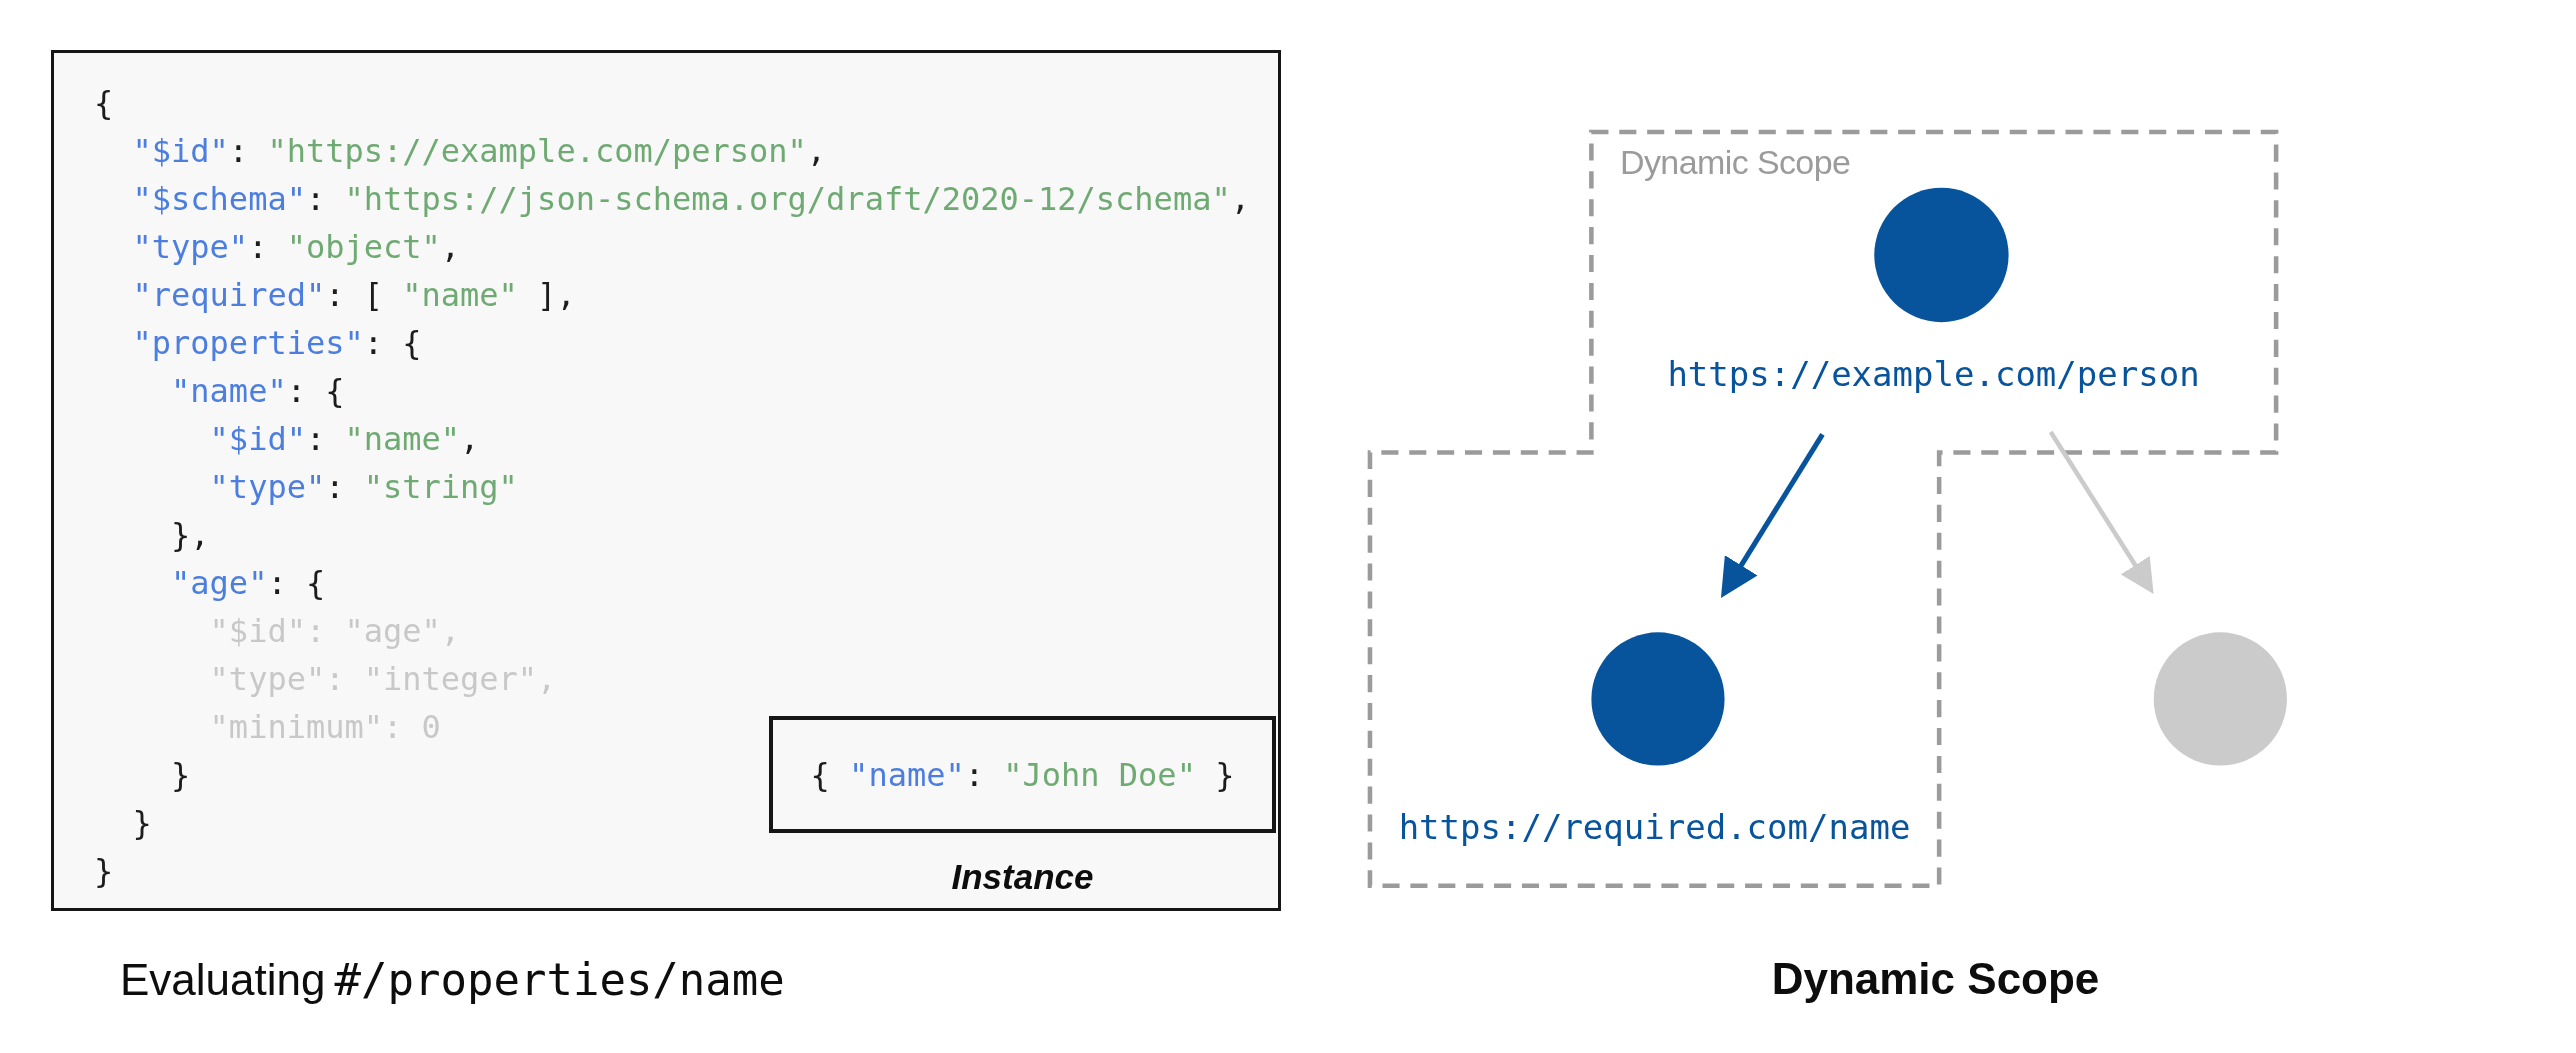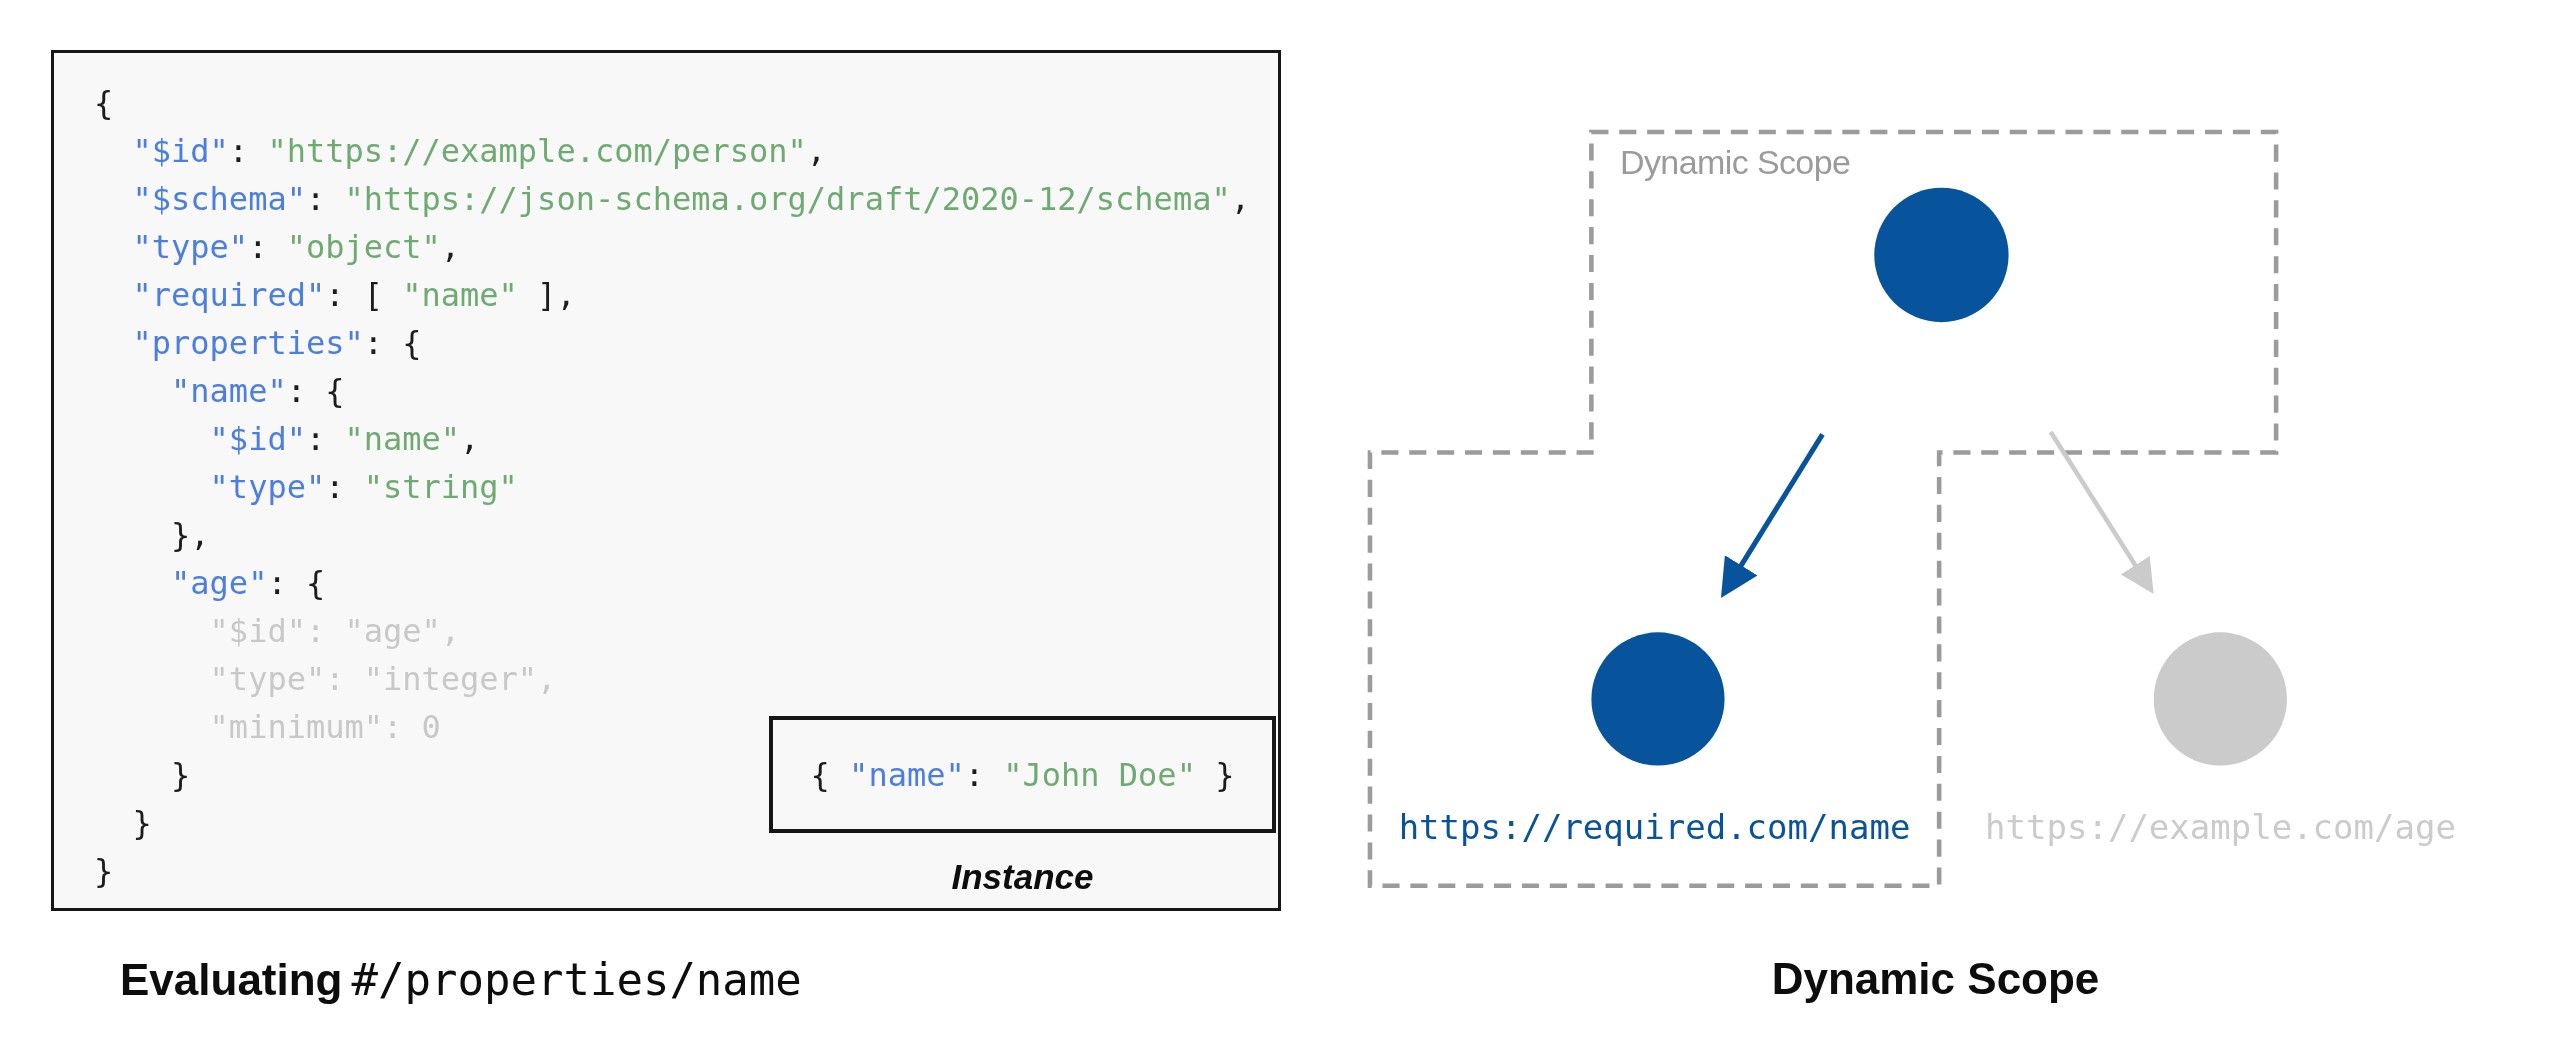--- a/index.html
+++ b/index.html
@@ -54,21 +54,21 @@
     text-align: center;
     font-weight: bold;
     font-size: 35px;
     color: #0d0d0d;
     font-style: italic;
   }
 
   
   .caption { position: absolute; top: 954px; font-size: 44px; color: #0d0d0d; white-space: nowrap; }
   .caption-left { left: 120px; }
-  .cap-bold { font-weight: bold; margin-right: 9px; }
+  .cap-bold { font-weight: normal; margin-right: 9px; }
   .cap-mono { font-family: "DejaVu Sans Mono", "Liberation Mono", monospace; font-weight: normal; margin-top: 44px; }
   .caption-right { left: 1651px; width: 569px; text-align: center; font-weight: bold; }
 
   
   .diagram { position: absolute; left: 0; top: 0; }
   .scope-outline {
     fill: none;
     stroke: var(--diagram-frame, #9b9b9b);
     stroke-width: 8;
     stroke-dasharray: 30 19;
@@ -129,18 +129,18 @@
     <line class="edge-blue" x1="3201" y1="763" x2="3028" y2="1042" marker-end="url(#arrow-blue)"></line>
     <line class="edge-gray" x1="3602" y1="759" x2="3778" y2="1036" marker-end="url(#arrow-gray)"></line>
 
     <circle class="node-blue" cx="3410" cy="448" r="118"></circle>
     <circle class="node-blue" cx="2912" cy="1228" r="117"></circle>
     <circle class="node-gray" cx="3900" cy="1228" r="117"></circle>
   </svg>
 
   <div class="scope-label">Dynamic Scope</div>
 
+  <div class="url url-person">https://example.com/person</div>
   <div class="url url-name">https://required.com/name</div>
-  <div class="url url-age">https://example.com/age</div>
 
   <div class="caption caption-right">Dynamic Scope</div>
 </div>
 
 
 </body></html>

